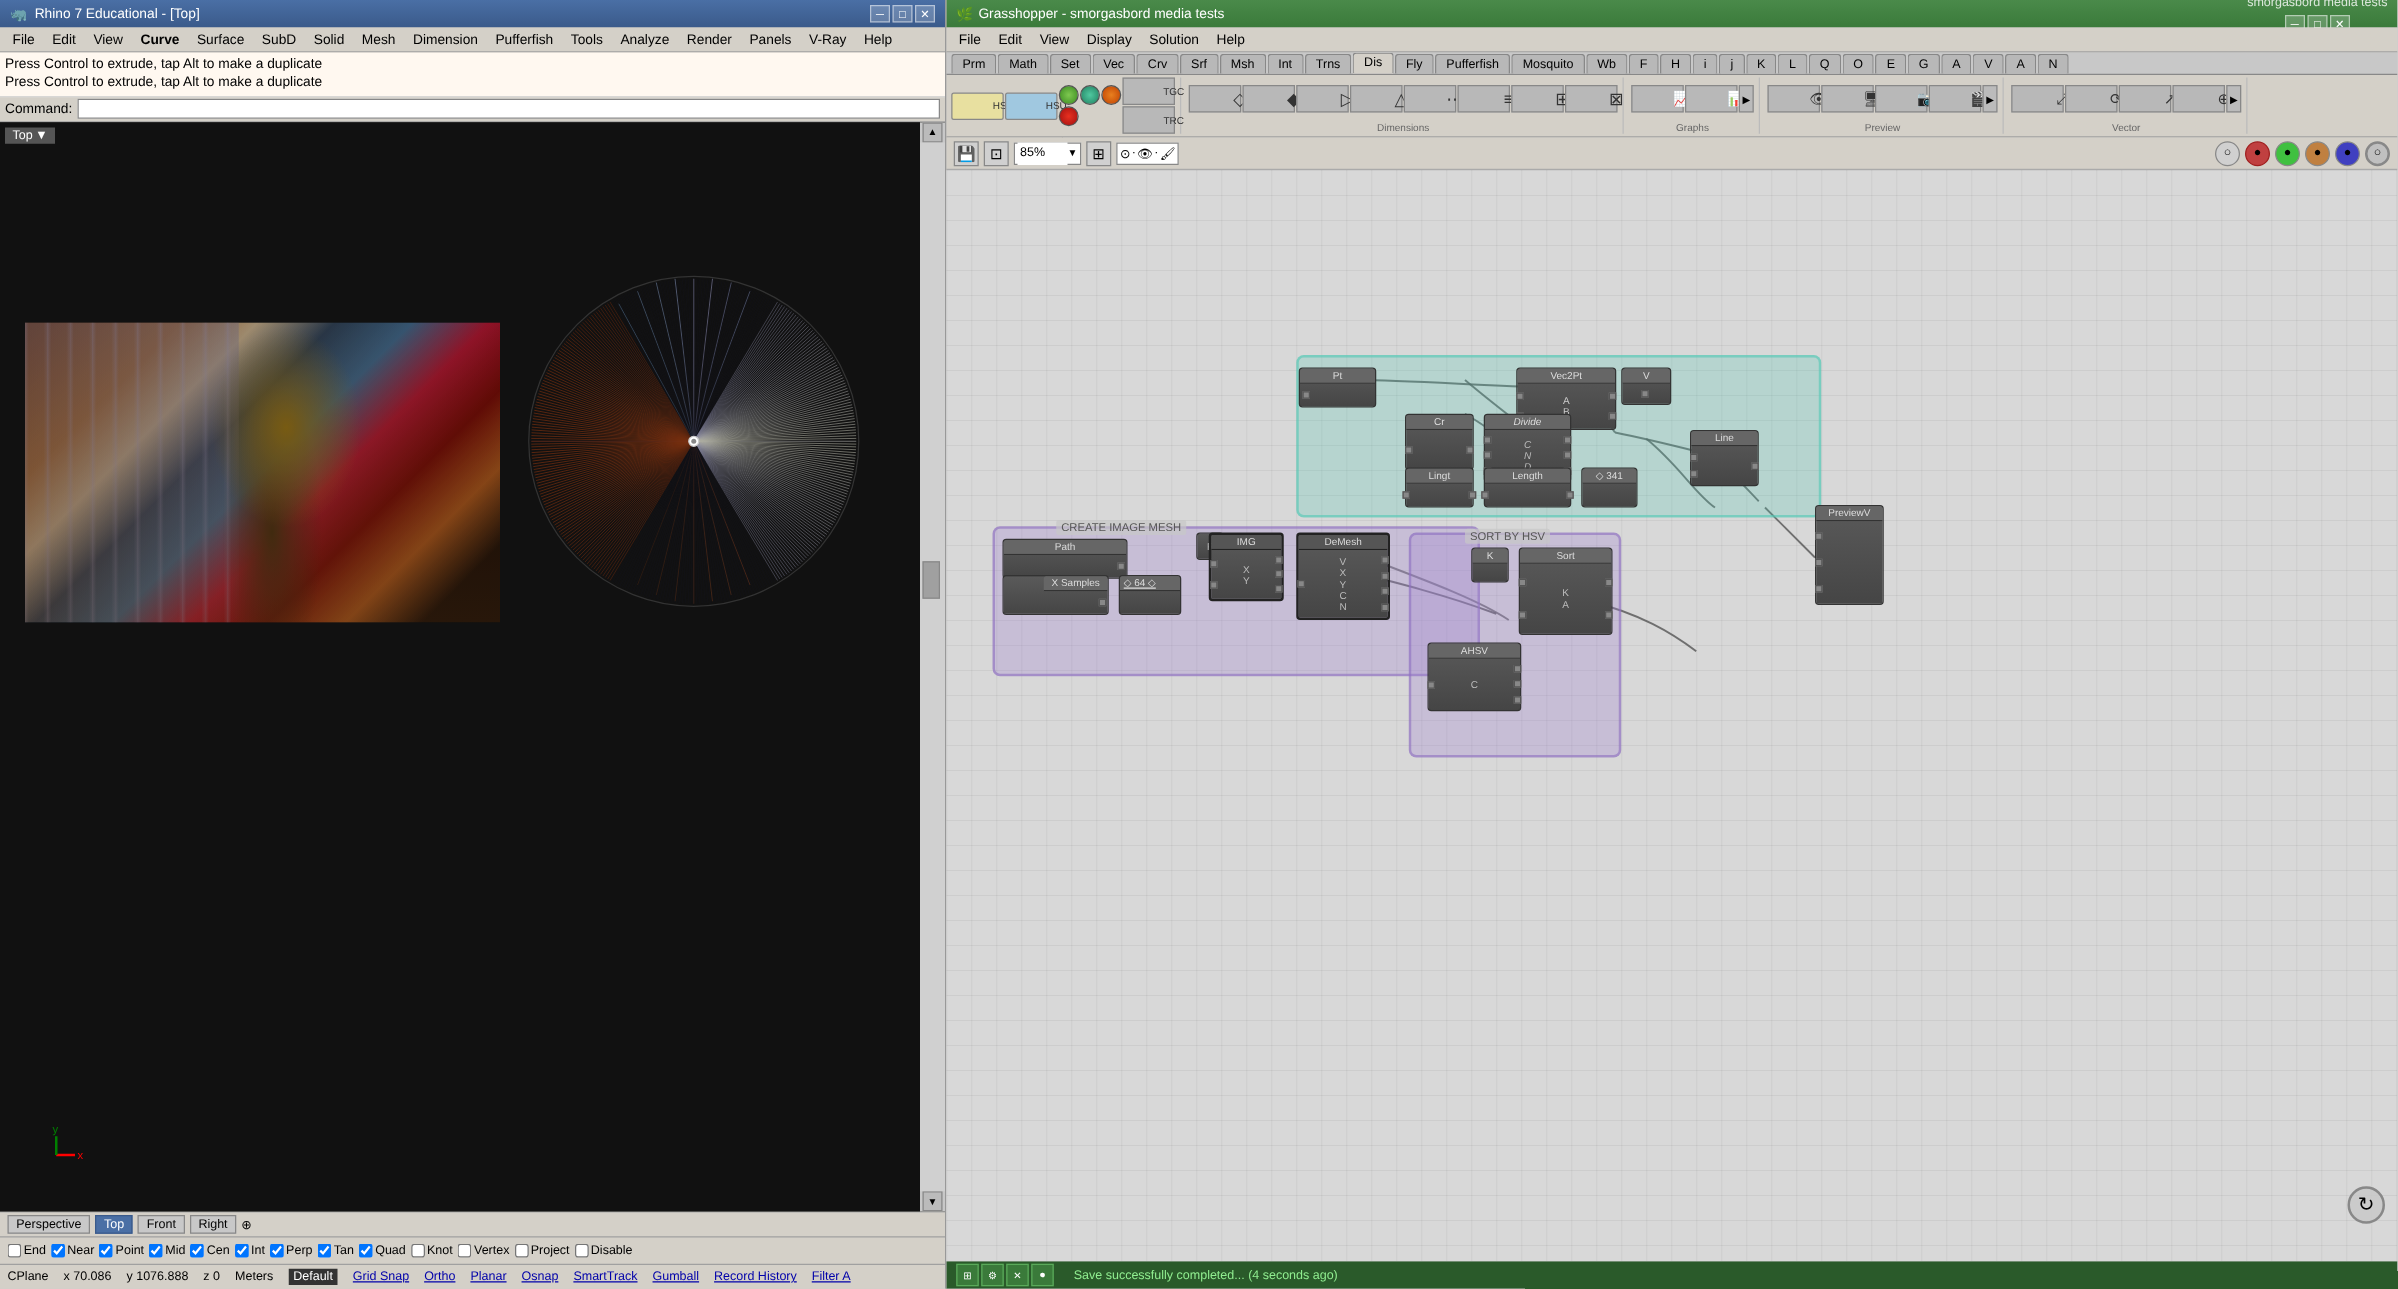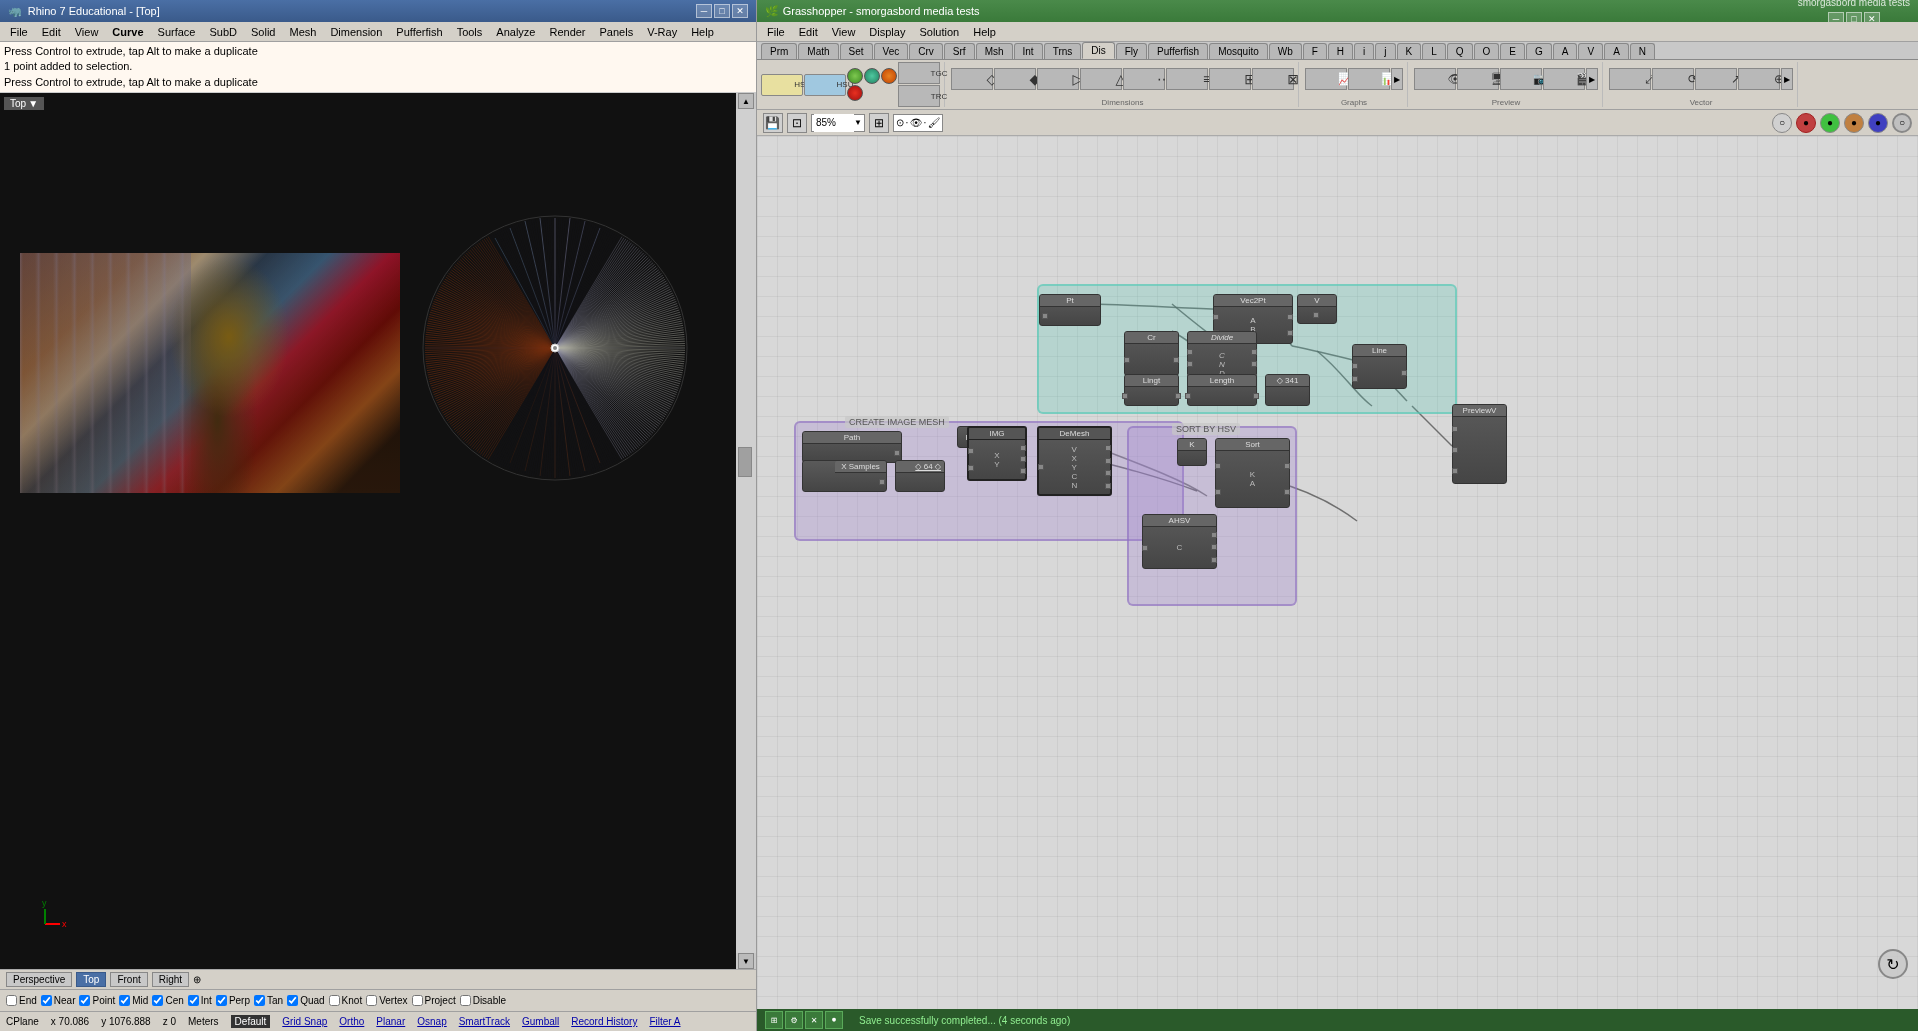--- a/index.html
+++ b/index.html
@@ -436,24 +436,27 @@
     <span class="menu-item">Tools</span>
     <span class="menu-item">Analyze</span>
     <span class="menu-item">Render</span>
     <span class="menu-item">Panels</span>
     <span class="menu-item">V-Ray</span>
     <span class="menu-item">Help</span>
   </div>
 
   <div id="rhino-messages">
     <div>Press Control to extrude, tap Alt to make a duplicate</div>
-    <div>1 point added to selection.</div>
     <div>Press Control to extrude, tap Alt to make a duplicate</div>
   </div>
 
+  <div id="rhino-command-bar">
+    <span>Command:</span>
+    <input type="text" style="flex: 1 1 0%; height: 16px; border: 1px solid rgb(136, 136, 136); font-size: 10px; margin-left: 4px;">
+  </div>
 
   <div id="rhino-viewport-container">
     <div id="rhino-viewport-top">
 
       <div id="viewport-label">
         <span>Top</span>
         <span>▼</span>
       </div>
 
       <div id="viewport-content">
@@ -1296,21 +1299,21 @@
 
     <div style="position:absolute;top:324px;left:45px;width:85px;height:32px;background:linear-gradient(to bottom,#5a5a5a,#454545);border:1px solid #333;border-radius:3px;z-index:3;display:flex;flex-direction:column;">
       <div style="background:#666;border-radius:2px 2px 0 0;padding:1px 3px;font-size:8px;color:#ddd;text-align:center;border-bottom:1px solid #333;margin-left:32px;">X Samples</div>
       <div style="flex:1;display:flex;align-items:center;padding:0 4px;">
         <div style="flex:1;"></div>
         <div style="width:6px;height:6px;background:#888;border:1px solid #555;margin-right:-3px;"></div>
       </div>
     </div>
 
     <div style="position:absolute;top:324px;left:138px;width:50px;height:32px;background:linear-gradient(to bottom,#5a5a5a,#454545);border:1px solid #333;border-radius:3px;z-index:3;display:flex;flex-direction:column;">
-      <div style="background:#666;border-radius:2px 2px 0 0;padding:1px 3px;font-size:8px;color:#ddd;text-align:right;border-bottom:1px solid #333;text-decoration:underline;">◇ 64 ◇</div>
+      <div style="background:#666;border-radius:2px 2px 0 0;padding:1px 3px;font-size:8px;color:#ddd;text-align:left;border-bottom:1px solid #333;text-decoration:underline;">◇ 64 ◇</div>
     </div>
 
     <div style="position:absolute;top:287px;left:415px;font-size:9px;color:#555;z-index:3;background:rgba(200,200,200,0.7);padding:1px 4px;border-radius:2px;">
       <span>SORT BY HSV</span>
     </div>
 
     <div style="position:absolute;top:302px;left:420px;width:30px;height:28px;background:linear-gradient(to bottom,#5a5a5a,#454545);border:1px solid #333;border-radius:3px;z-index:3;display:flex;flex-direction:column;">
       <div style="background:#666;border-radius:2px 2px 0 0;padding:1px 3px;font-size:8px;color:#ddd;text-align:center;border-bottom:1px solid #333;">K</div>
     </div>
 

